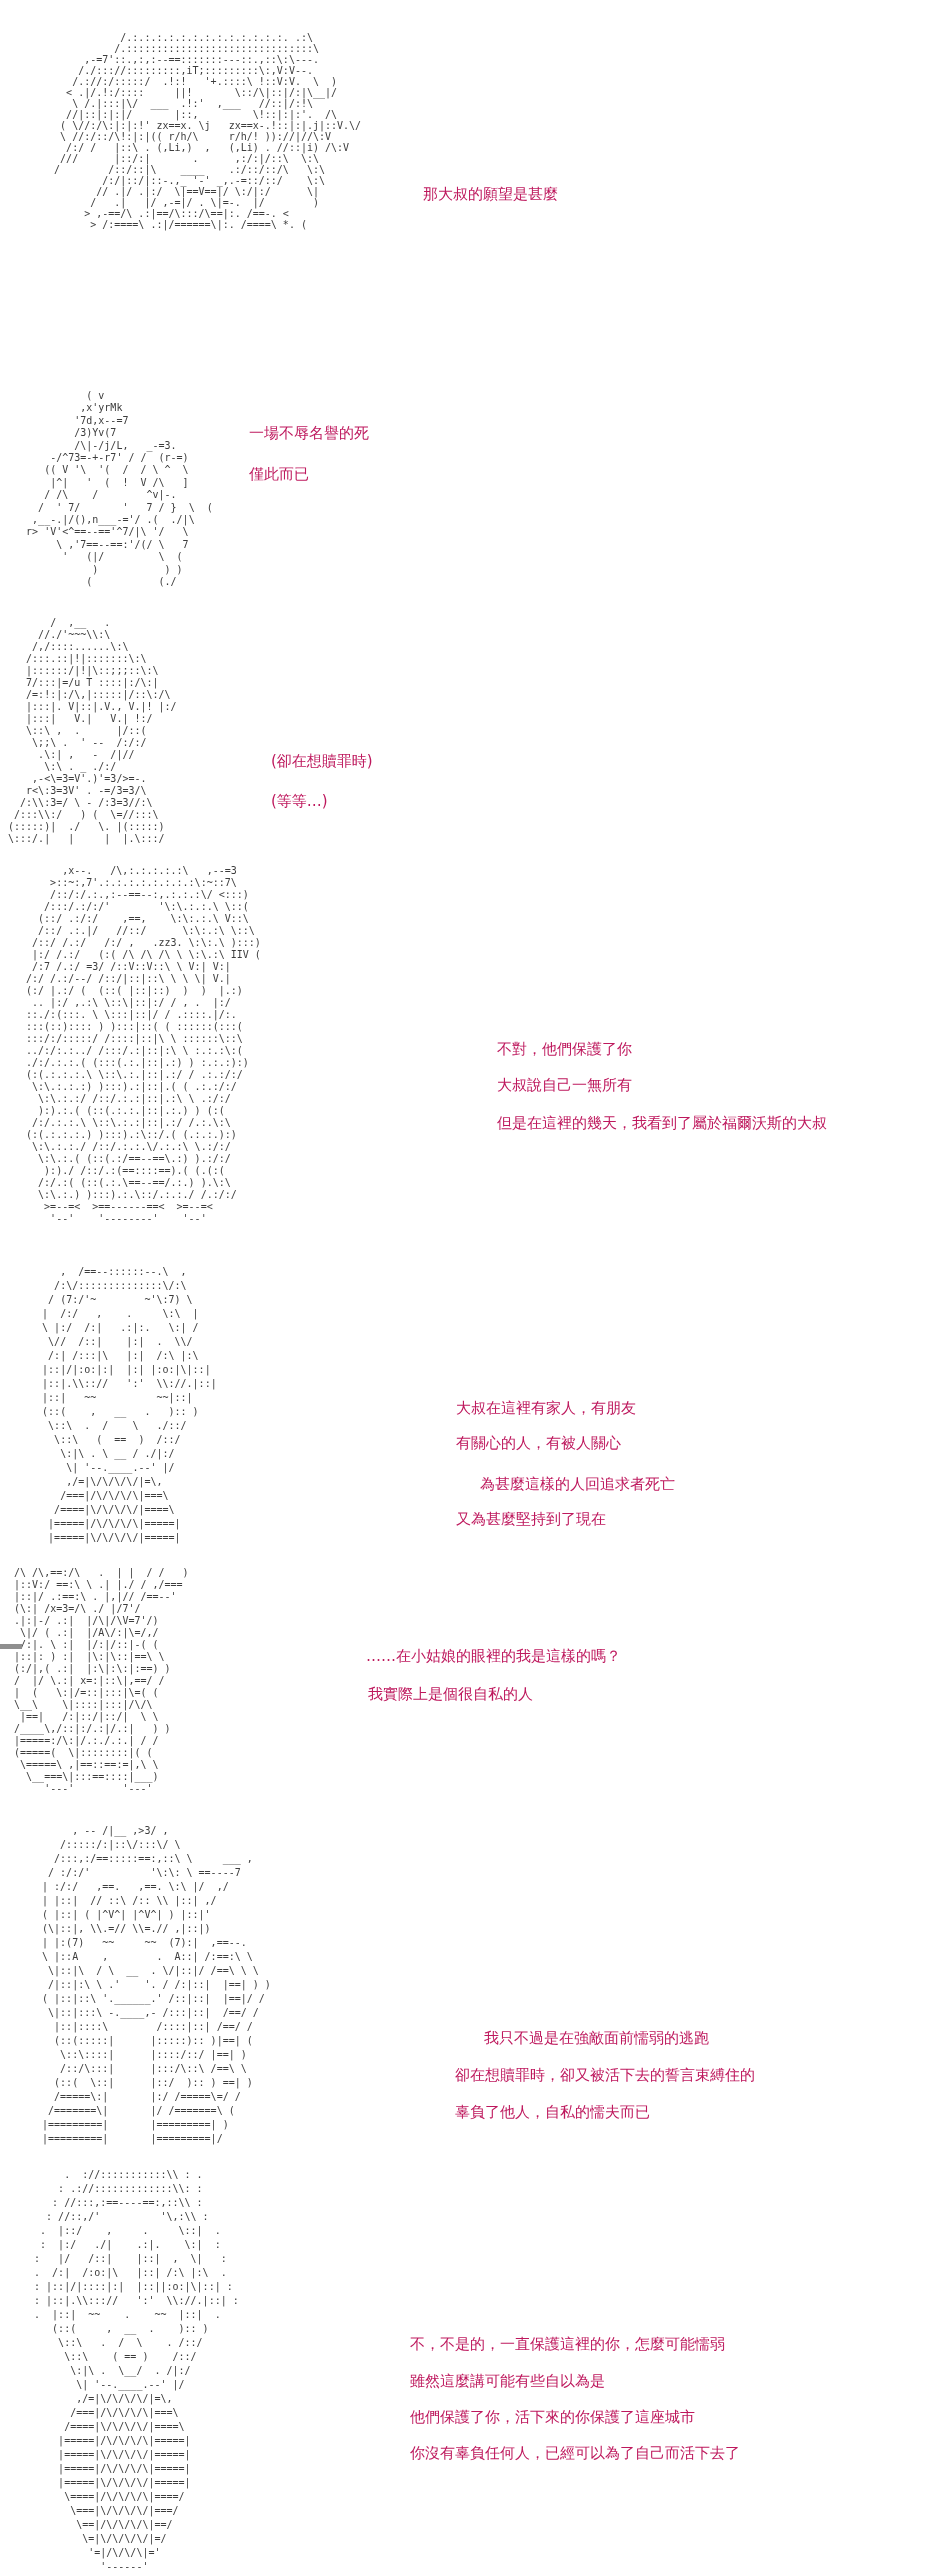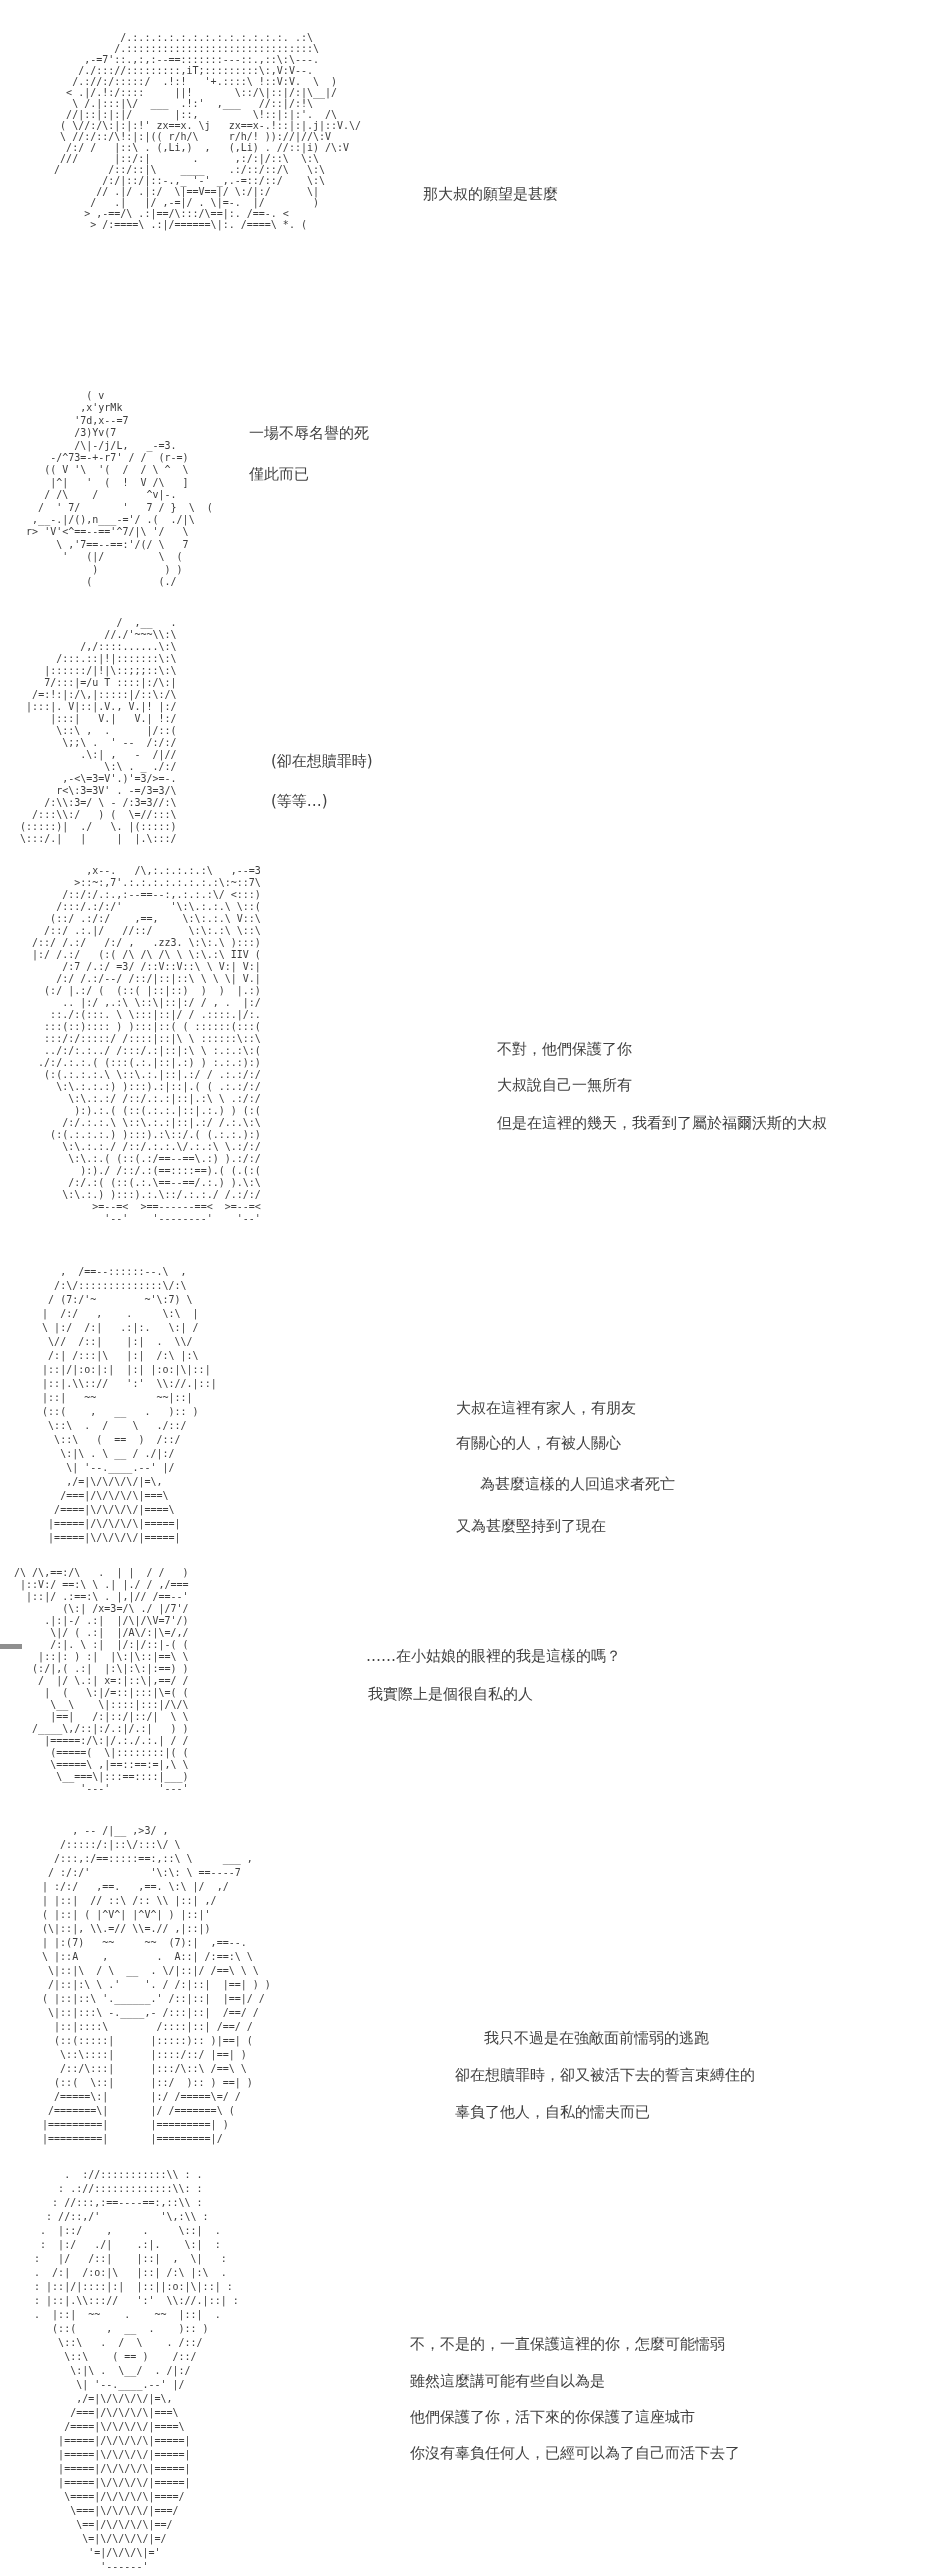--- a/index.html
+++ b/index.html
@@ -1,22 +1,22 @@
 <!DOCTYPE html>
 <html><head>
 <meta charset="utf-8">
 <style>
   html,body{margin:0;padding:0;background:#ffffff;}
   .stage{position:relative;width:945px;height:2576px;background:#ffffff;overflow:hidden;}
   .art{position:absolute;margin:0;font-family:"DejaVu Sans Mono","Liberation Mono",monospace;
        font-size:10px;color:#3c3c3c;white-space:pre;letter-spacing:0;}
-  .lh11{line-height:11px;} .lh12{line-height:12px;text-align:right;} .lh125{line-height:12.4px;}
+  .lh11{line-height:11px;} .lh12{line-height:12px;} .lh125{line-height:12.4px;}
   .lh14{line-height:14px;}
   .dlg{position:absolute;font-family:"DejaVu Sans","Liberation Sans",sans-serif;
-       font-size:15px;color:#404040;white-space:nowrap;text-align:right;}
+       font-size:15px;color:#be185d;white-space:nowrap;text-align:right;}
   .gray-dash{position:absolute;left:0;top:1644px;width:22px;height:5px;background:#8f8f8f;}
 </style>
 </head>
 <body>
 
 <div class="stage">
 
   <pre class="art lh11" style="left:30px;top:32px;">               /.:.:.:.:.:.:.:.:.:.:.:.:.:. .:\
               /.:::::::::::::::::::::::::::::::\
          ,-=7'::.,:,:--==:::::::---::.,::\:\---.
@@ -202,21 +202,21 @@
   <div class="dlg" style="left:271px;top:752px;">(卻在想贖罪時)</div>
   <div class="dlg" style="left:271px;top:792px;">(等等…)</div>
 
   <div class="dlg" style="left:497px;top:1040px;">不對，他們保護了你</div>
   <div class="dlg" style="left:497px;top:1076px;">大叔說自己一無所有</div>
   <div class="dlg" style="left:497px;top:1114px;">但是在這裡的幾天，我看到了屬於福爾沃斯的大叔</div>
 
   <div class="dlg" style="left:456px;top:1399px;">大叔在這裡有家人，有朋友</div>
   <div class="dlg" style="left:456px;top:1434px;">有關心的人，有被人關心</div>
   <div class="dlg" style="left:456px;top:1475px;margin-left:24px;">為甚麼這樣的人回追求者死亡</div>
-  <div class="dlg" style="left:456px;top:1510px;margin-top:7px;">又為甚麼堅持到了現在</div>
+  <div class="dlg" style="left:456px;top:1510px;">又為甚麼堅持到了現在</div>
 
   <div class="dlg" style="left:366px;top:1647px;">……在小姑娘的眼裡的我是這樣的嗎？</div>
   <div class="dlg" style="left:368px;top:1685px;">我實際上是個很自私的人</div>
 
   <div class="dlg" style="left:455px;top:2029px;margin-left:29px;">我只不過是在強敵面前懦弱的逃跑</div>
   <div class="dlg" style="left:455px;top:2066px;">卻在想贖罪時，卻又被活下去的誓言束縛住的</div>
   <div class="dlg" style="left:455px;top:2103px;">辜負了他人，自私的懦夫而已</div>
 
   <div class="dlg" style="left:410px;top:2335px;">不，不是的，一直保護這裡的你，怎麼可能懦弱</div>
   <div class="dlg" style="left:410px;top:2372px;">雖然這麼講可能有些自以為是</div>

